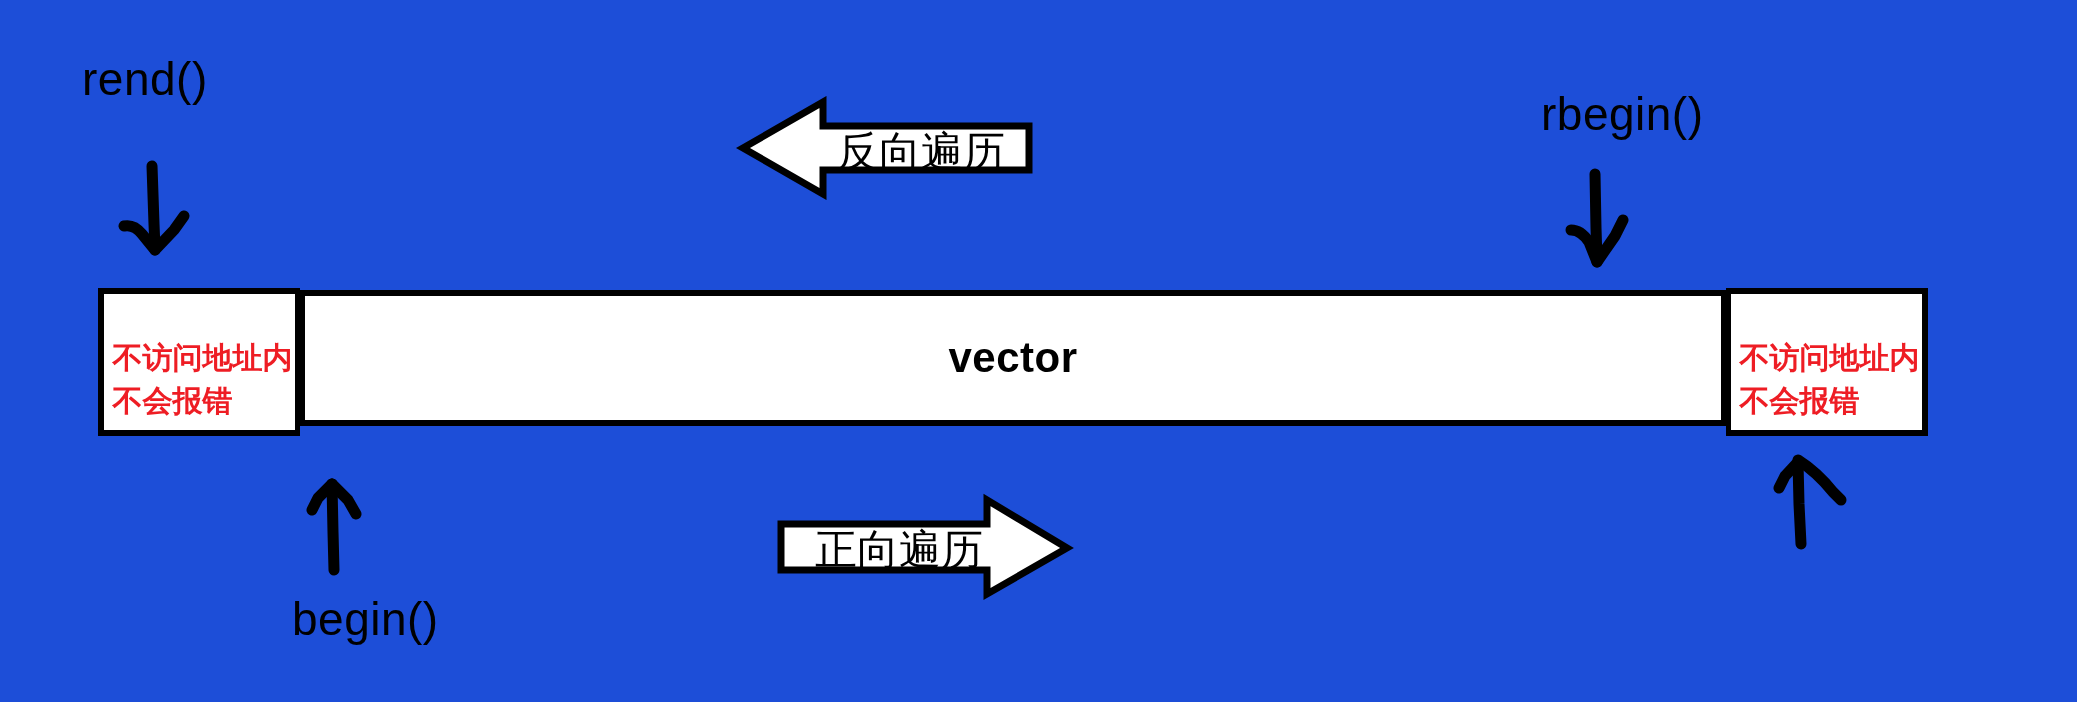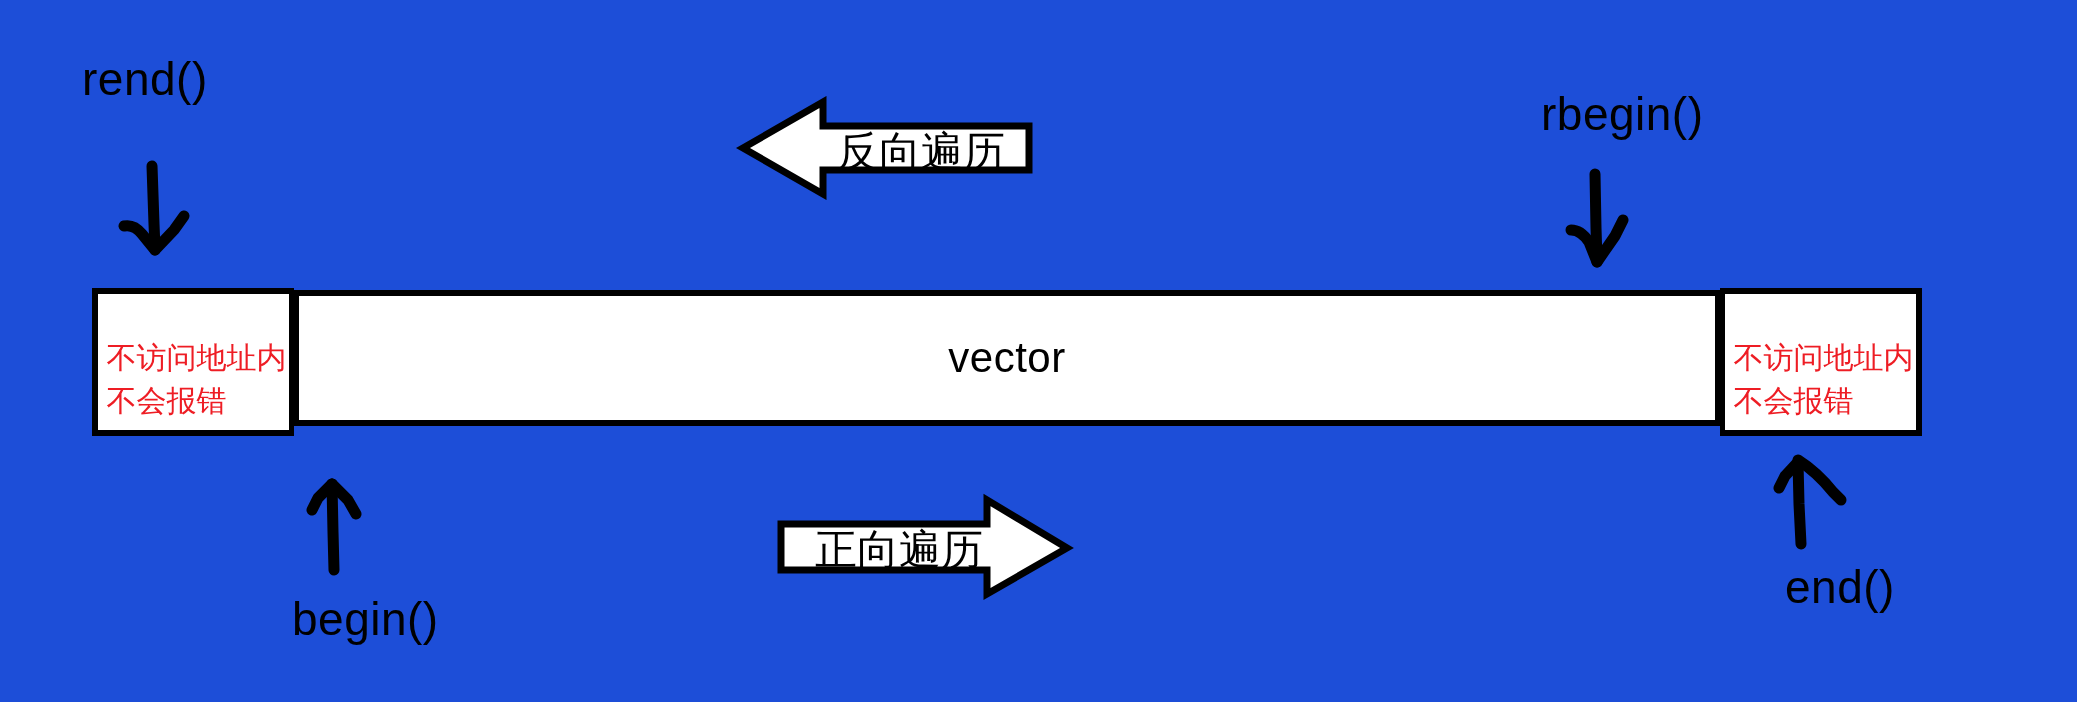--- a/index.html
+++ b/index.html
@@ -12,26 +12,27 @@
     width: 2077px;
     height: 702px;
     background: #1d4ed8;
     overflow: hidden;
     font-family: "Liberation Sans", "DejaVu Sans", sans-serif;
   }
 
   
   #vector-container {
     position: absolute;
-    left: 92px;
+    left: 98px;
     top: 288px;
     width: 1830px;
     height: 148px;
     display: flex;
     align-items: stretch;
+    font-weight: bold;
   }
   .cell {
     position: relative;
     box-sizing: border-box;
     background: #ffffff;
     display: flex;
     flex-direction: column;
     justify-content: center;
     align-items: center;
   }
@@ -196,16 +197,15 @@
   </div>
 
   <div class="hand-arrow" id="arrow-end">
     <svg width="120" height="120" viewBox="0 0 120 120">
       <path d="M 36 96 L 34 56 L 33 14" stroke="#000" stroke-width="11" fill="none" stroke-linecap="round" stroke-linejoin="round"></path>
       <path d="M 33 14 L 20 28 L 14 40" stroke="#000" stroke-width="11" fill="none" stroke-linecap="round" stroke-linejoin="round"></path>
       <path d="M 33 12 Q 52 24 68 44 L 76 52" stroke="#000" stroke-width="11" fill="none" stroke-linecap="round" stroke-linejoin="round"></path>
     </svg>
   </div>
 
-  <div class="code-label" id="label-end">end()</div>
 
 
 </div>
 
 </body></html>

